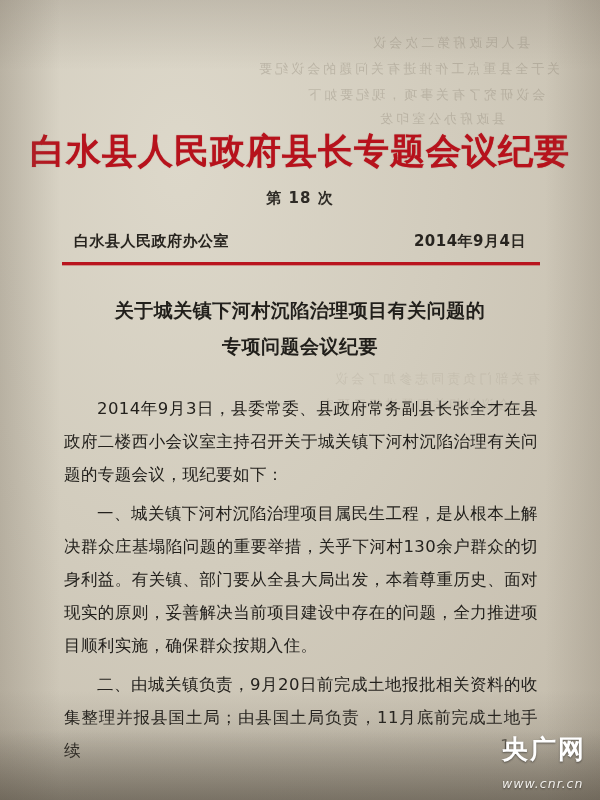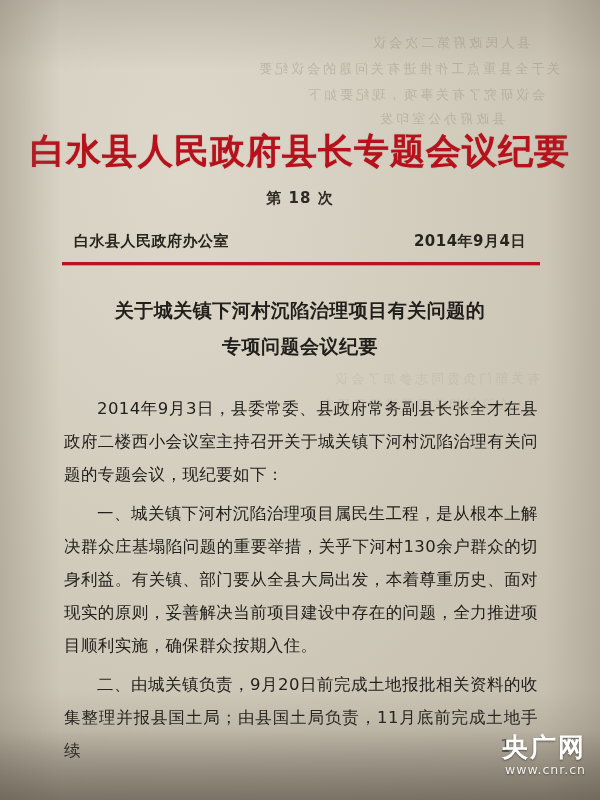--- a/index.html
+++ b/index.html
@@ -183,40 +183,41 @@
     font-size: 17px;
     color: #4d4840;
     opacity: .8;
     z-index: 4;
   }
 
   
   .watermark {
     position: absolute;
     right: 14px;
-    bottom: 24px;
+    bottom: 10px;
     z-index: 8;
-    text-align: right;
+    text-align: left;
     line-height: 1;
   }
   .watermark .wm-main {
     font-family: "DejaVu Sans", sans-serif;
     font-weight: bold;
     font-size: 26px;
     color: #ffffff;
     letter-spacing: 2px;
     text-shadow: 0 1px 2px rgba(0,0,0,.45);
   }
   .watermark .wm-sub {
-    margin-top: 4px;
+    margin-top: 16px;
     font-family: "DejaVu Sans", sans-serif;
     font-size: 12.5px;
     color: #f2f0ec;
     letter-spacing: 1px;
     text-shadow: 0 1px 2px rgba(0,0,0,.45);
+    font-style: italic;
   }
 
   
   .bottom-shade {
     position: absolute;
     left: 0;
     bottom: 0;
     width: 600px;
     height: 70px;
     background: linear-gradient(to bottom, rgba(80,72,60,0) 0%, rgba(70,63,52,.45) 100%);

